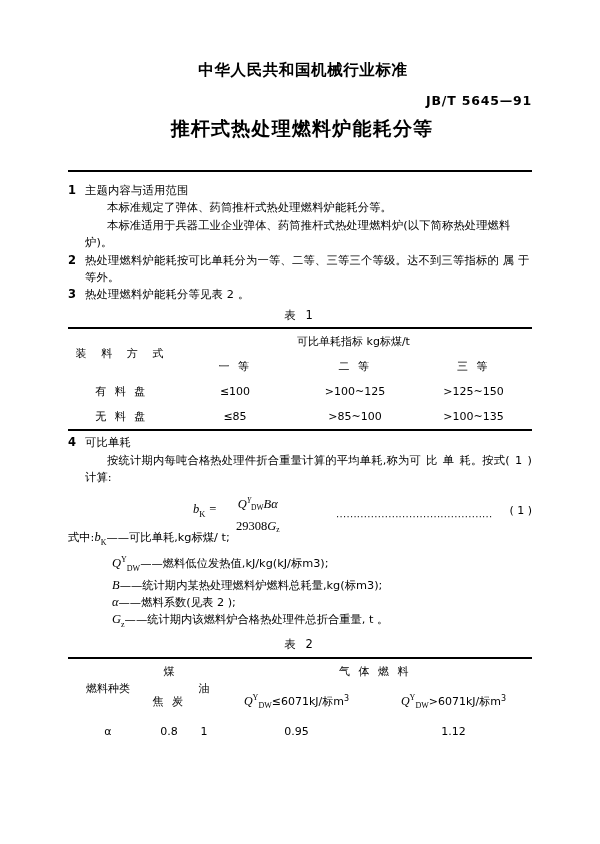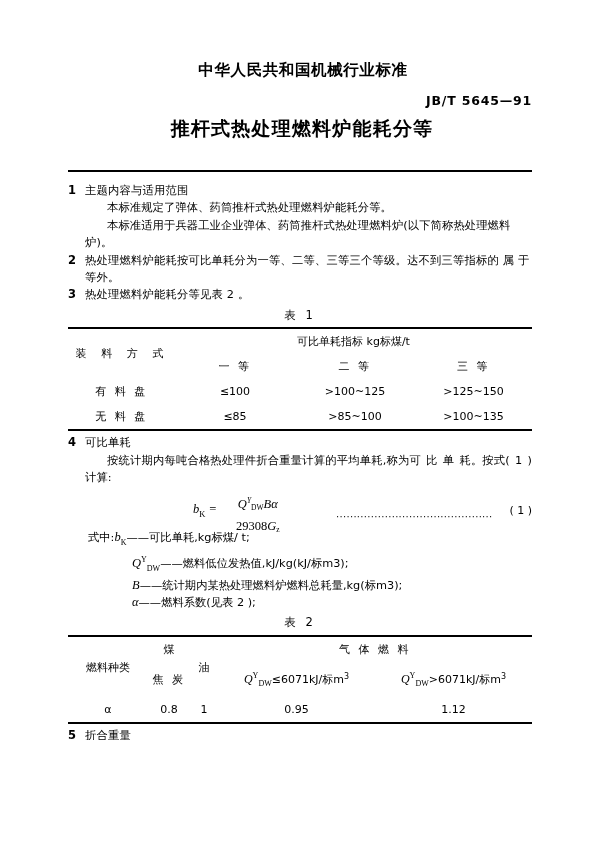--- a/index.html
+++ b/index.html
@@ -189,21 +189,20 @@
     top: 11px;
     font-family: "DejaVu Sans", "Liberation Sans", sans-serif;
     font-size: 11px;
   }
 
   
   .deflist {
     font-family: "DejaVu Sans", "Liberation Sans", sans-serif;
     font-size: 11.3px;
     line-height: 17.2px;
-    margin-left: 20px;
   }
   .def-lead { }
   .def-item { padding-left: 44px; }
   .sym {
     font-family: "Liberation Serif", "DejaVu Serif", serif;
     font-style: italic;
     font-size: 12.5px;
   }
   .sym sub { font-style: normal; font-size: 8px; }
   .sym sup { font-style: normal; font-size: 8px; }
@@ -330,20 +329,21 @@
         </span>
         <span class="leader">·············································</span>
         <span class="eqno">( 1 )</span>
       </div>
 
       <div class="deflist">
         <div class="def-lead"><span>式中:</span><span class="sym"><span>b</span><sub>K</sub></span><span>——可比单耗,kg标煤/ t;</span></div>
         <div class="def-item"><span class="sym"><span>Q</span><sup>Y</sup><sub>DW</sub></span><span>——燃料低位发热值,kJ/kg(kJ/标m3);</span></div>
         <div class="def-item"><span class="sym">B</span><span>——统计期内某热处理燃料炉燃料总耗量,kg(标m3);</span></div>
         <div class="def-item"><span class="sym">α</span><span>——燃料系数(见表 2 );</span></div>
+        <div class="def-item"><span class="sym"><span>G</span><sub>z</sub></span><span>——统计期内该燃料炉合格热处理件总折合重量, t 。</span></div>
       </div>
 
       <div class="tbl-cap">表  2</div>
 
       <table class="std">
         <colgroup>
           <col style="width:80px">
           <col style="width:42px">
           <col style="width:28px">
           <col style="width:157px">

